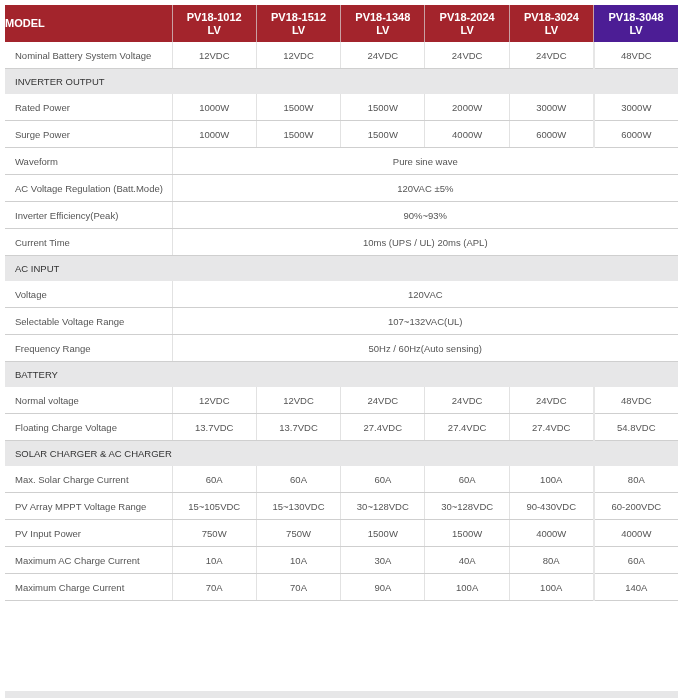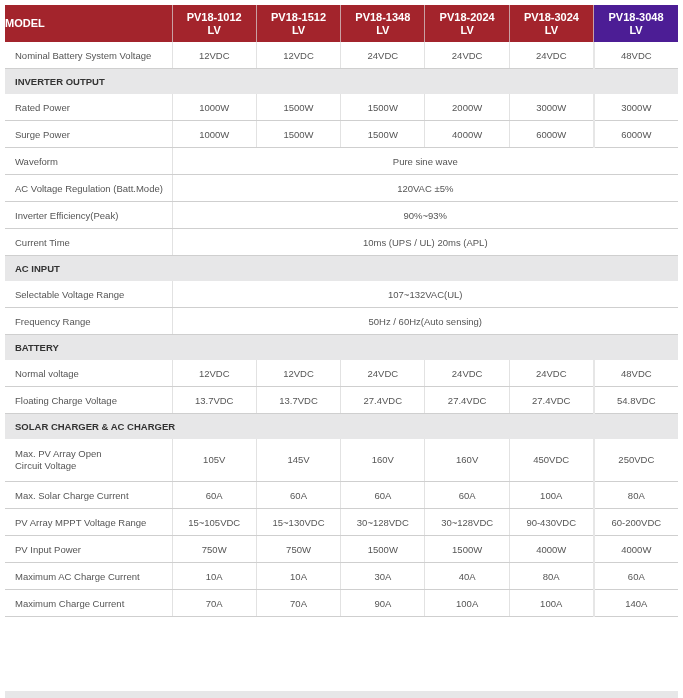--- a/index.html
+++ b/index.html
@@ -7,21 +7,21 @@
   table.spec { position:absolute; left:5px; top:5px; width:673px; border-collapse:collapse; table-layout:fixed; font-size:9.5px; color:#555; }
   col.c-label { width:167px; }
   col.c-val { width:84.3px; }
   thead th { background:#a3242c; color:#fff; font-weight:bold; height:37px; padding:0; border-right:1px solid #c9a0a3; text-align:center; font-size:11px; line-height:13px; }
   thead th:last-child { border-right:none; background:#4c1d95; }
   thead th.model { text-align:left; font-size:11px; }
   tbody td { height:26px; padding:0; border-bottom:1px solid #cfcfcf; border-right:1px solid #e2e2e2; text-align:center; vertical-align:middle; }
   tbody td.label { text-align:left; padding-left:10px; border-right:1px solid #e2e2e2; }
   tbody td:last-child { border-right:none; }
   tbody td.last-col { border-left:2px solid #e6e6e6; }
-  tr.section td { background:#e7e7e8; font-weight:bold; color:#333; text-align:left; padding-left:10px; border-right:none; border-bottom:none; height:25px; }
+  tr.section td { background:#e7e7e8; font-weight:normal; color:#333; text-align:left; padding-left:10px; border-right:none; border-bottom:none; height:25px; }
   tr.tall td { height:42px; line-height:12px; }
   .tail { position:absolute; left:5px; top:691px; width:673px; height:7px; background:#e7e7e8; }
 </style>
 </head>
 <body>
 
 <table class="spec">
   <colgroup>
     <col class="c-label">
       <col class="c-val">
@@ -86,20 +86,24 @@
         <td colspan="6">90%~93%</td>
       </tr>
       <tr>
         <td class="label">Current Time</td>
         <td colspan="6">10ms (UPS / UL) 20ms (APL)</td>
       </tr>
       <tr class="section">
         <td colspan="7">AC INPUT</td>
       </tr>
       <tr>
+        <td class="label">Voltage</td>
+        <td colspan="6">120VAC</td>
+      </tr>
+      <tr>
         <td class="label">Selectable Voltage Range</td>
         <td colspan="6">107~132VAC(UL)</td>
       </tr>
       <tr>
         <td class="label">Frequency Range</td>
         <td colspan="6">50Hz / 60Hz(Auto sensing)</td>
       </tr>
       <tr class="section">
         <td colspan="7">BATTERY</td>
       </tr>
@@ -116,29 +120,20 @@
         <td class="label">Floating Charge Voltage</td>
         <td>13.7VDC</td>
         <td>13.7VDC</td>
         <td>27.4VDC</td>
         <td>27.4VDC</td>
         <td>27.4VDC</td>
         <td class="last-col">54.8VDC</td>
       </tr>
       <tr class="section">
         <td colspan="7">SOLAR CHARGER &amp; AC CHARGER</td>
-      </tr>
-      <tr class="tall">
-        <td class="label"><span>Max. PV Array Open</span><br><span>Circuit Voltage</span></td>
-        <td>105V</td>
-        <td>145V</td>
-        <td>160V</td>
-        <td>160V</td>
-        <td>450VDC</td>
-        <td class="last-col">250VDC</td>
       </tr>
       <tr>
         <td class="label">Max. Solar Charge Current</td>
         <td>60A</td>
         <td>60A</td>
         <td>60A</td>
         <td>60A</td>
         <td>100A</td>
         <td class="last-col">80A</td>
       </tr>

